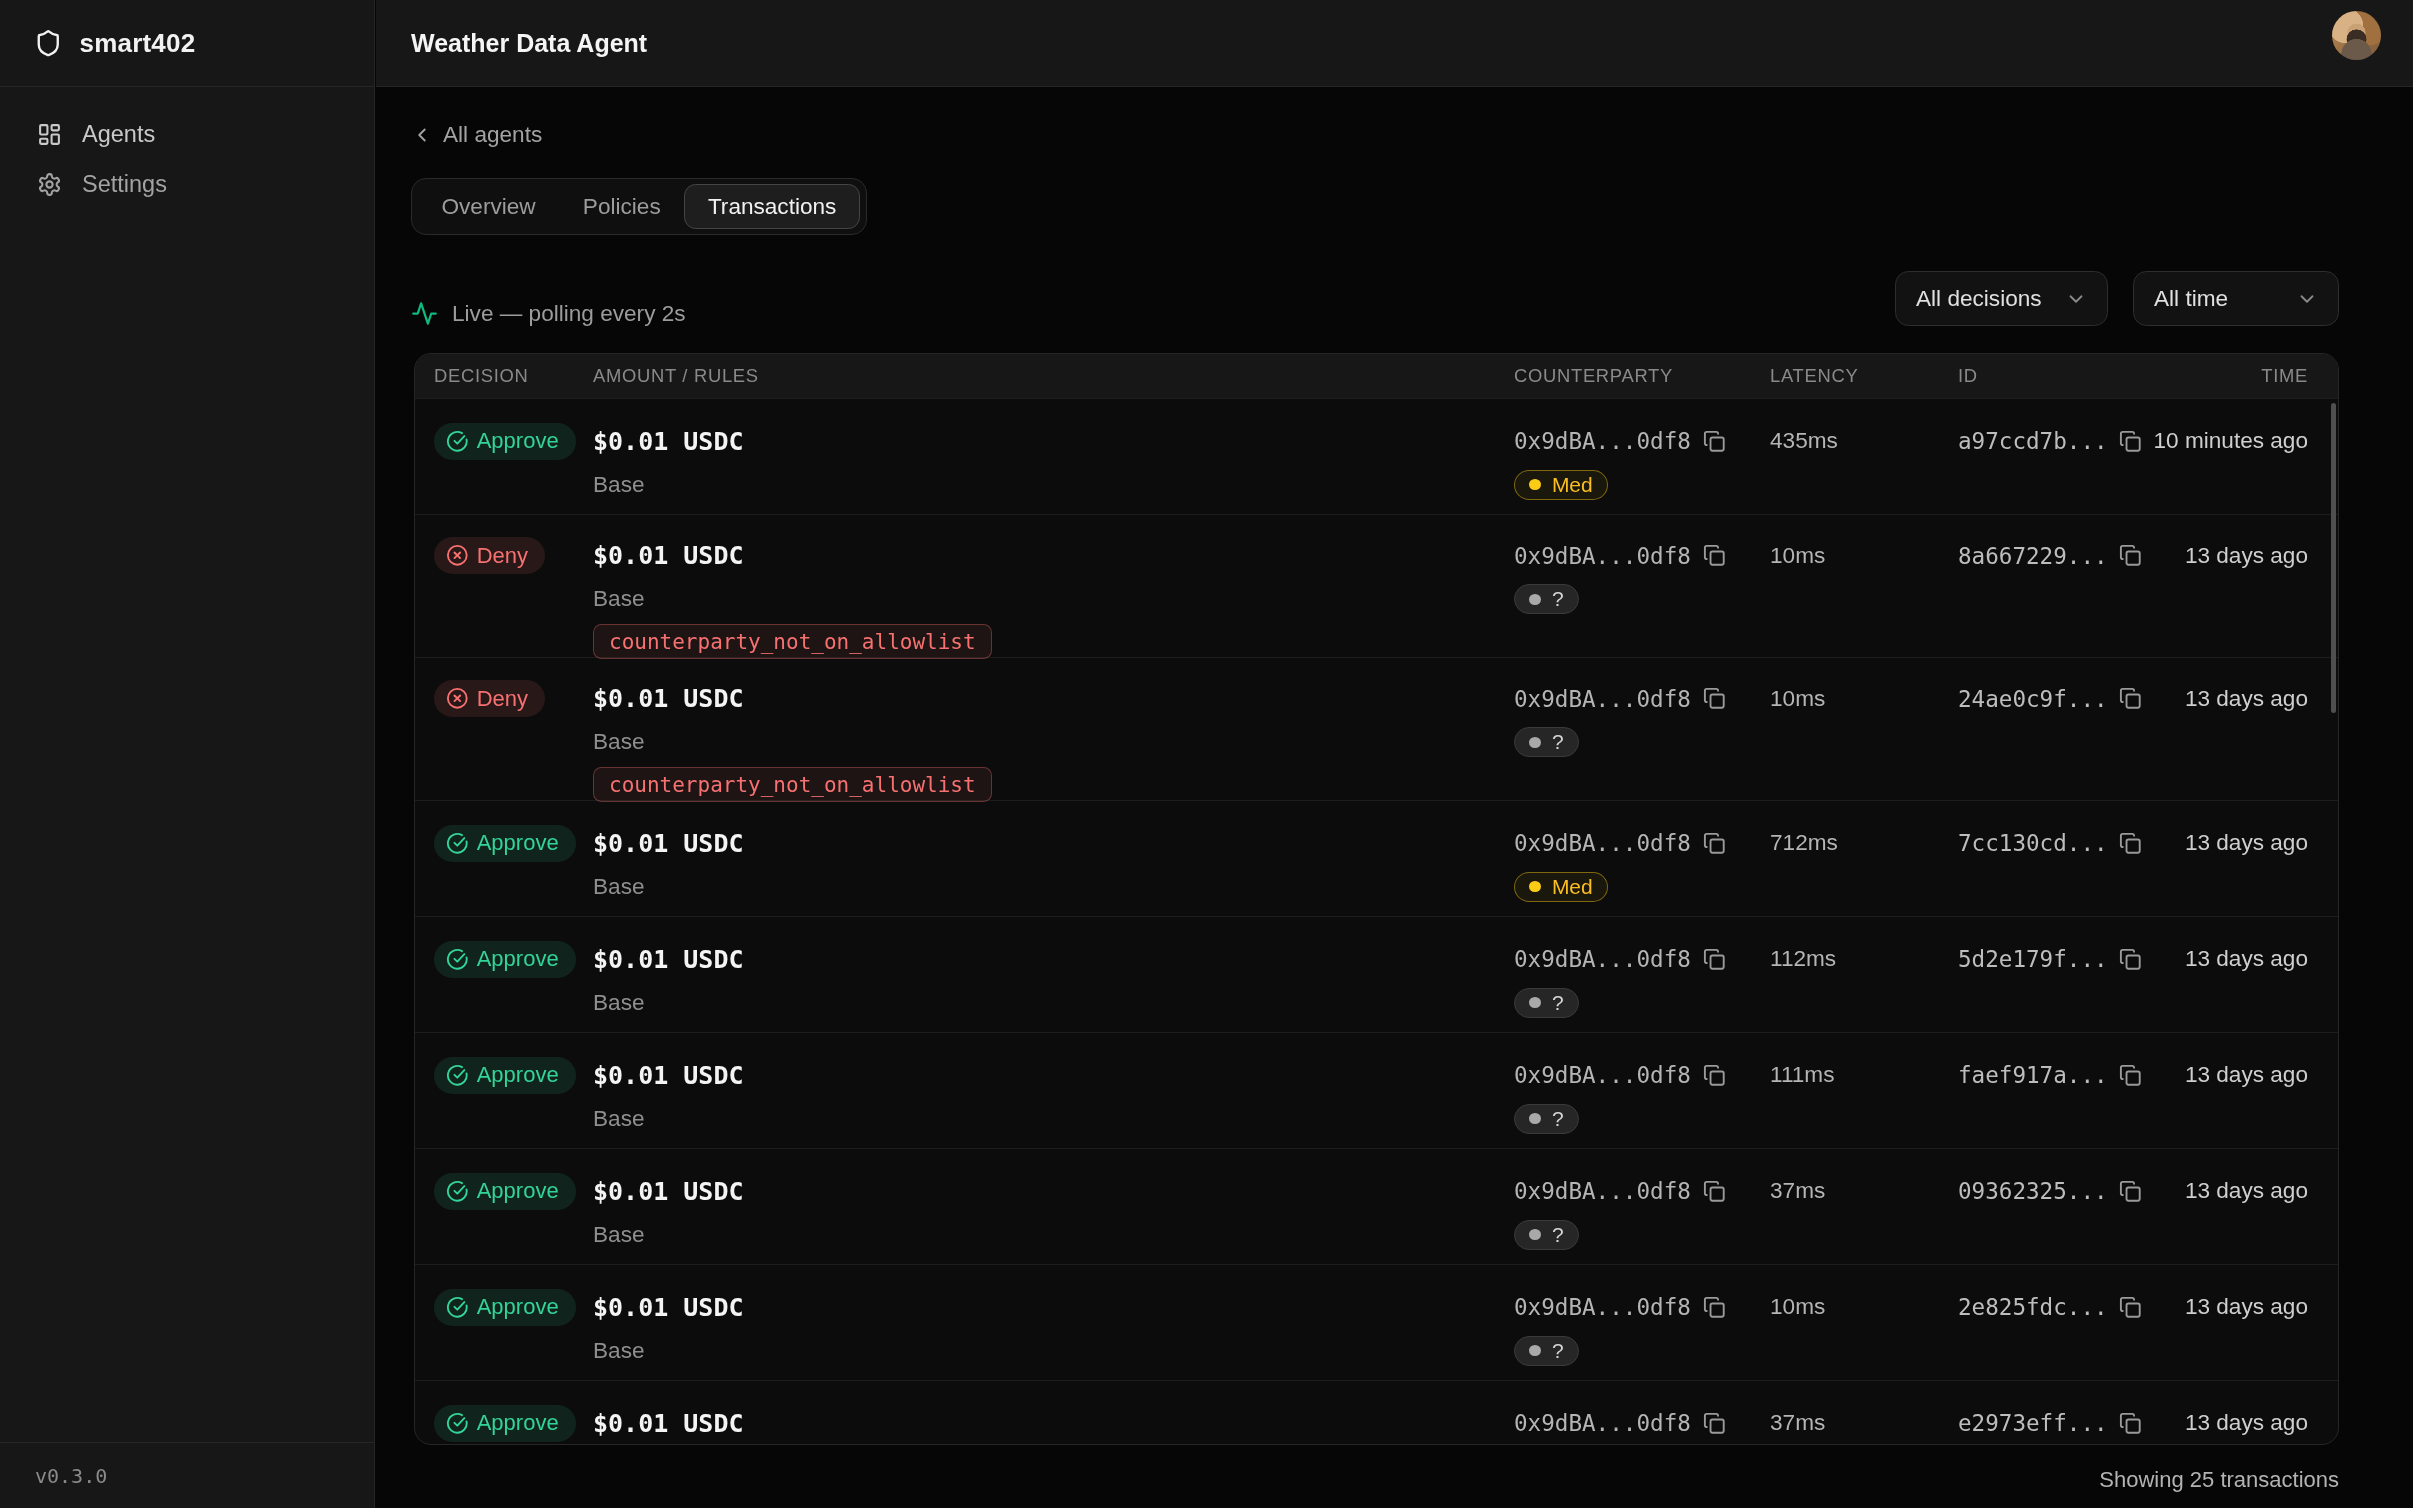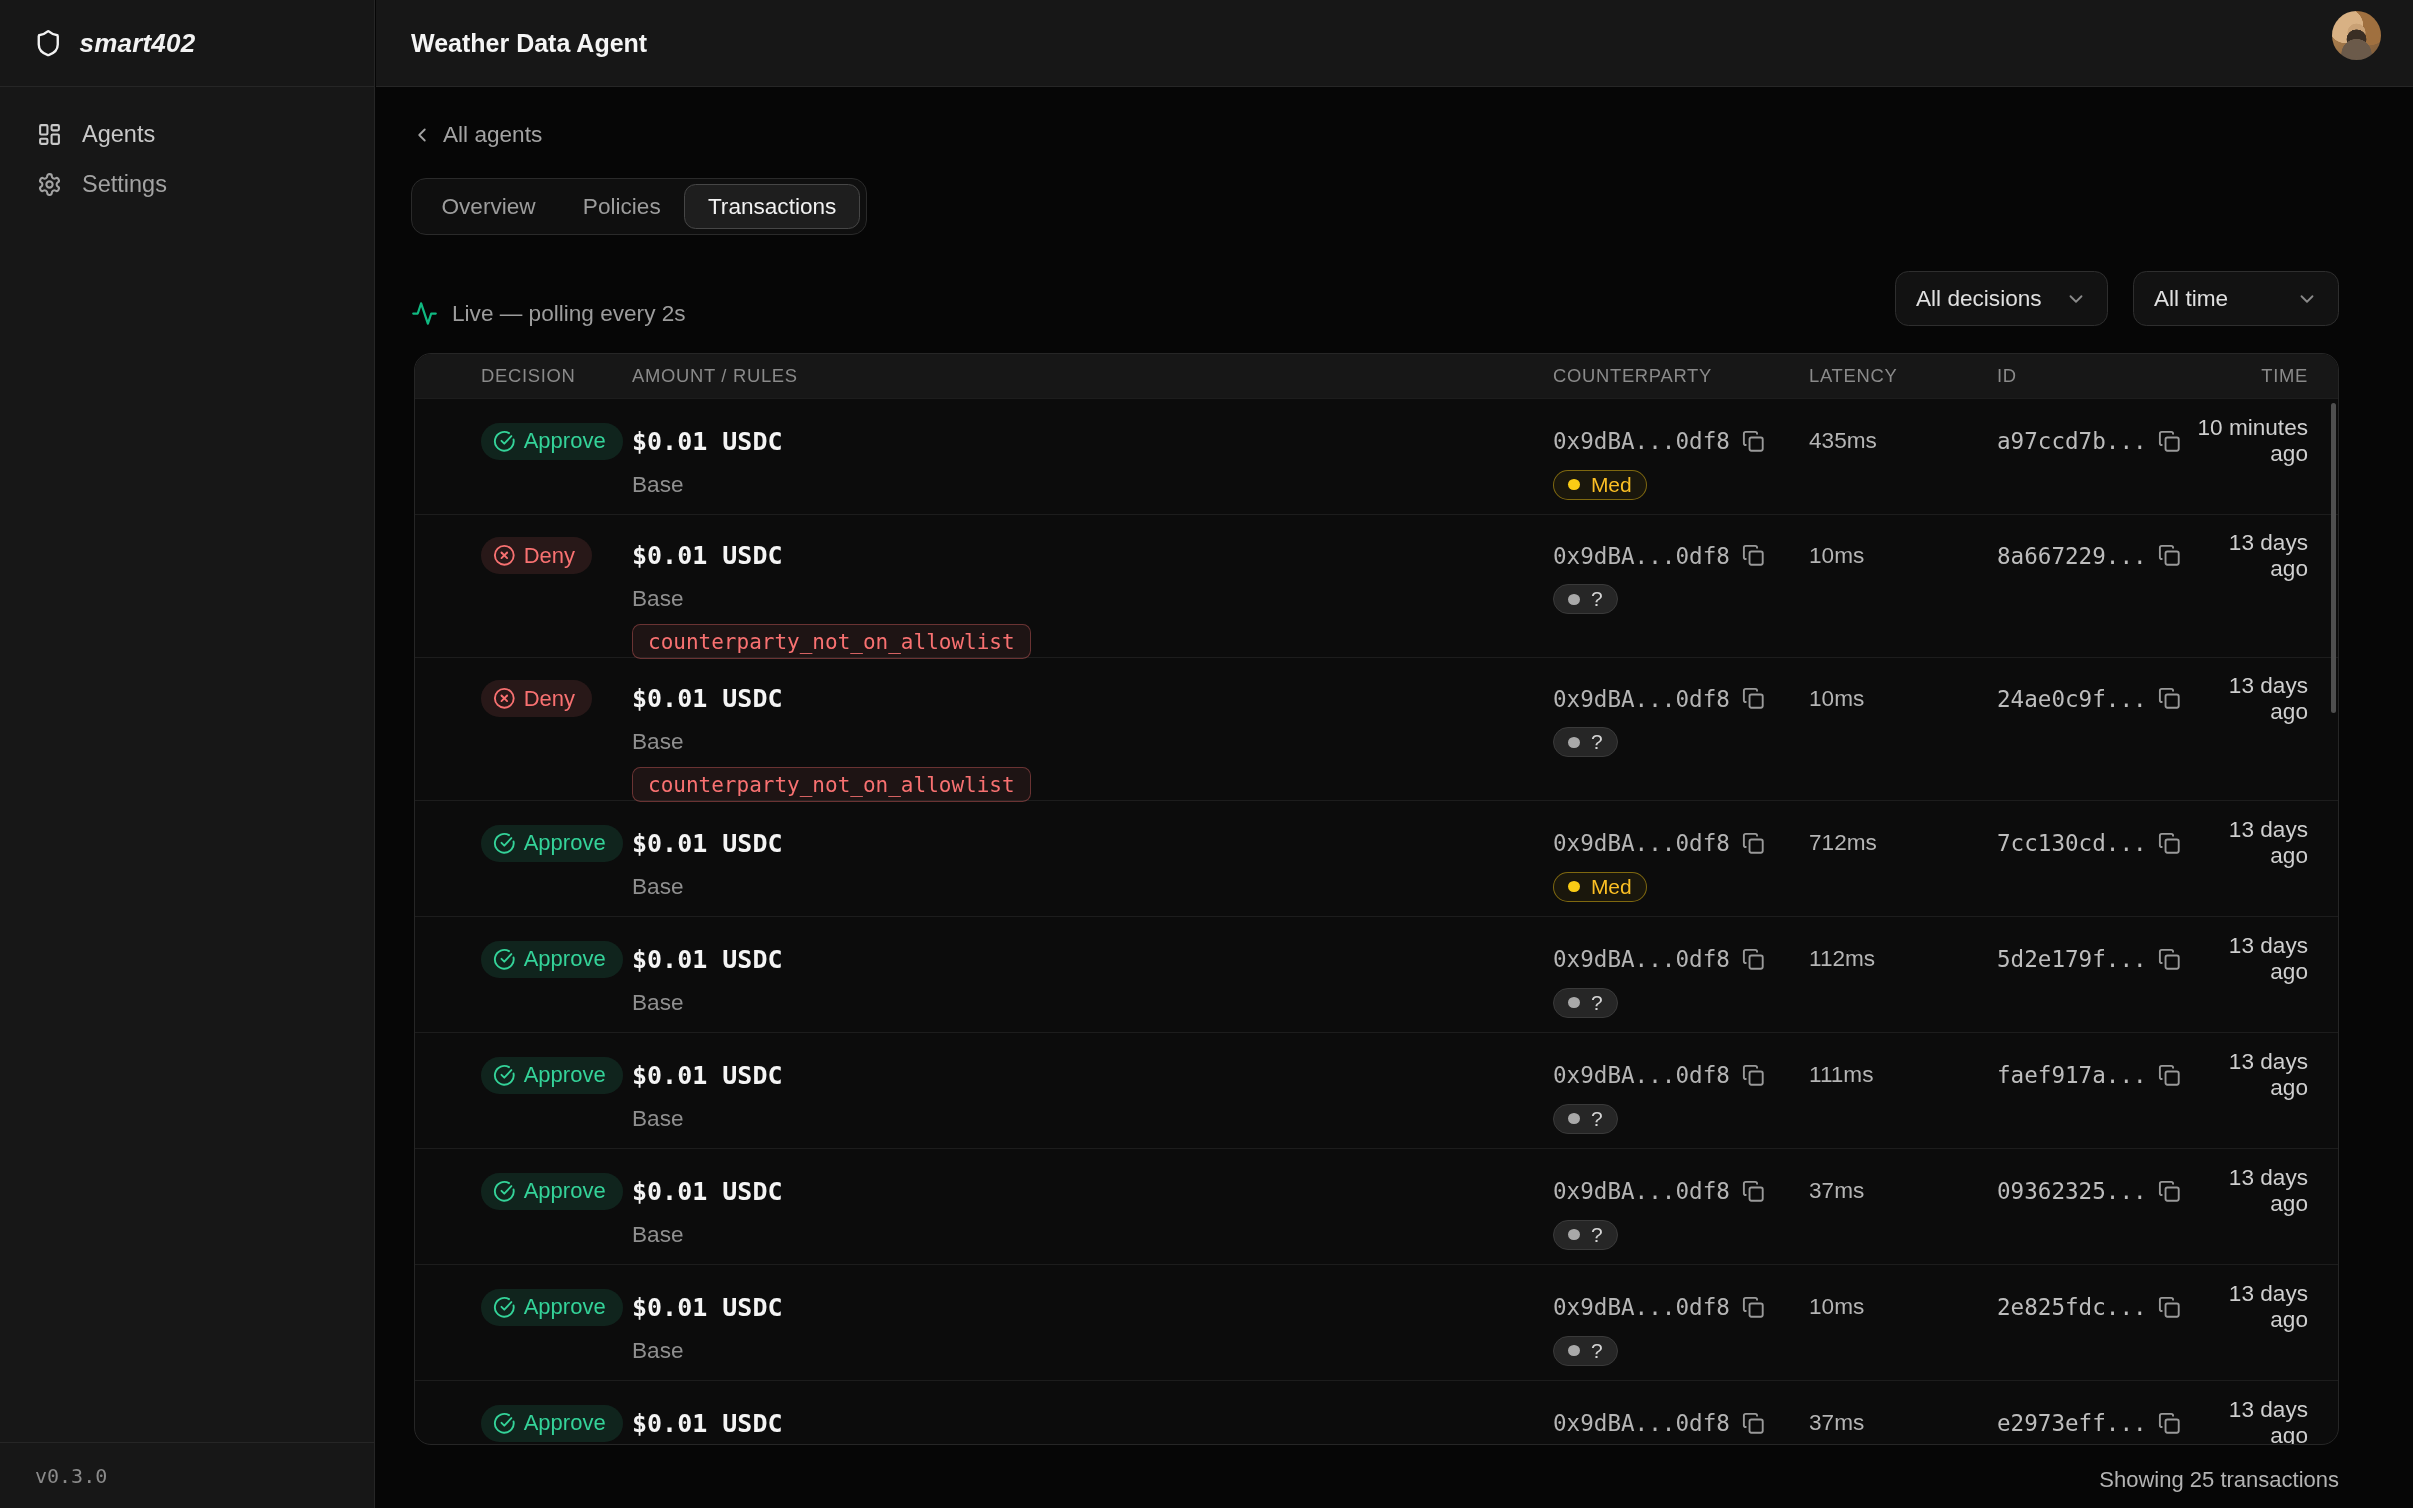--- a/index.html
+++ b/index.html
@@ -17,21 +17,21 @@
   
   .sidebar {
     position:absolute; left:0; top:0; width:375px; height:1508px;
     background:#171717; border-right:0.8px solid #262626;
   }
   .brand {
     height:87px; display:flex; align-items:center; gap:17px;
     padding-left:34px; border-bottom:0.8px solid #262626;
   }
   .brand-icon { color:#f2f2f2; }
-  .brand-name { font-size:26px; font-weight:700; color:#f2f2f2; letter-spacing:0.2px;font-style:italic; }
+  .brand-name { font-size:26px; font-weight:700; color:#f2f2f2; letter-spacing:0.2px; }
   .nav { padding-top:22px; }
   .nav-item {
     height:50px; display:flex; align-items:center; gap:20px;
     padding-left:37px; font-size:23.5px; color:#a3a3a3; cursor:pointer;
   }
   .nav-item.active { color:#c9c9c9; }
   .nav-item .ico { color:inherit; }
   .sidebar-footer {
     position:absolute; left:0; right:0; bottom:0; height:66px;
     border-top:0.8px solid #262626; display:flex; align-items:center; padding-left:35px;
@@ -97,21 +97,21 @@
   
   .table {
     position:absolute; left:38px; right:74px; top:265px; height:1092px;
     background:#0c0c0c; border:0.8px solid #262626; border-radius:17px;
     overflow:hidden;
   }
   .thead {
     height:44px; background:#171717; display:flex; align-items:center;
     font-size:18.4px; font-weight:500; letter-spacing:0.7px; color:#8a8a8a;
   }
-  .c-dec  { width:178px; padding-left:27px;margin-left:39px; }
+  .c-dec  { width:178px; padding-left:19px; }
   .c-amt  { width:921px; }
   .c-cp   { width:256px; }
   .c-lat  { width:188px; }
   .c-id   { width:188px; }
   .c-time { flex:1; text-align:right; padding-right:30px; }
 
   .tx-row {
     display:flex; align-items:flex-start;
     height:116px; padding-top:23.5px; border-top:0.8px solid #1d1d1d; cursor:pointer;
   }

